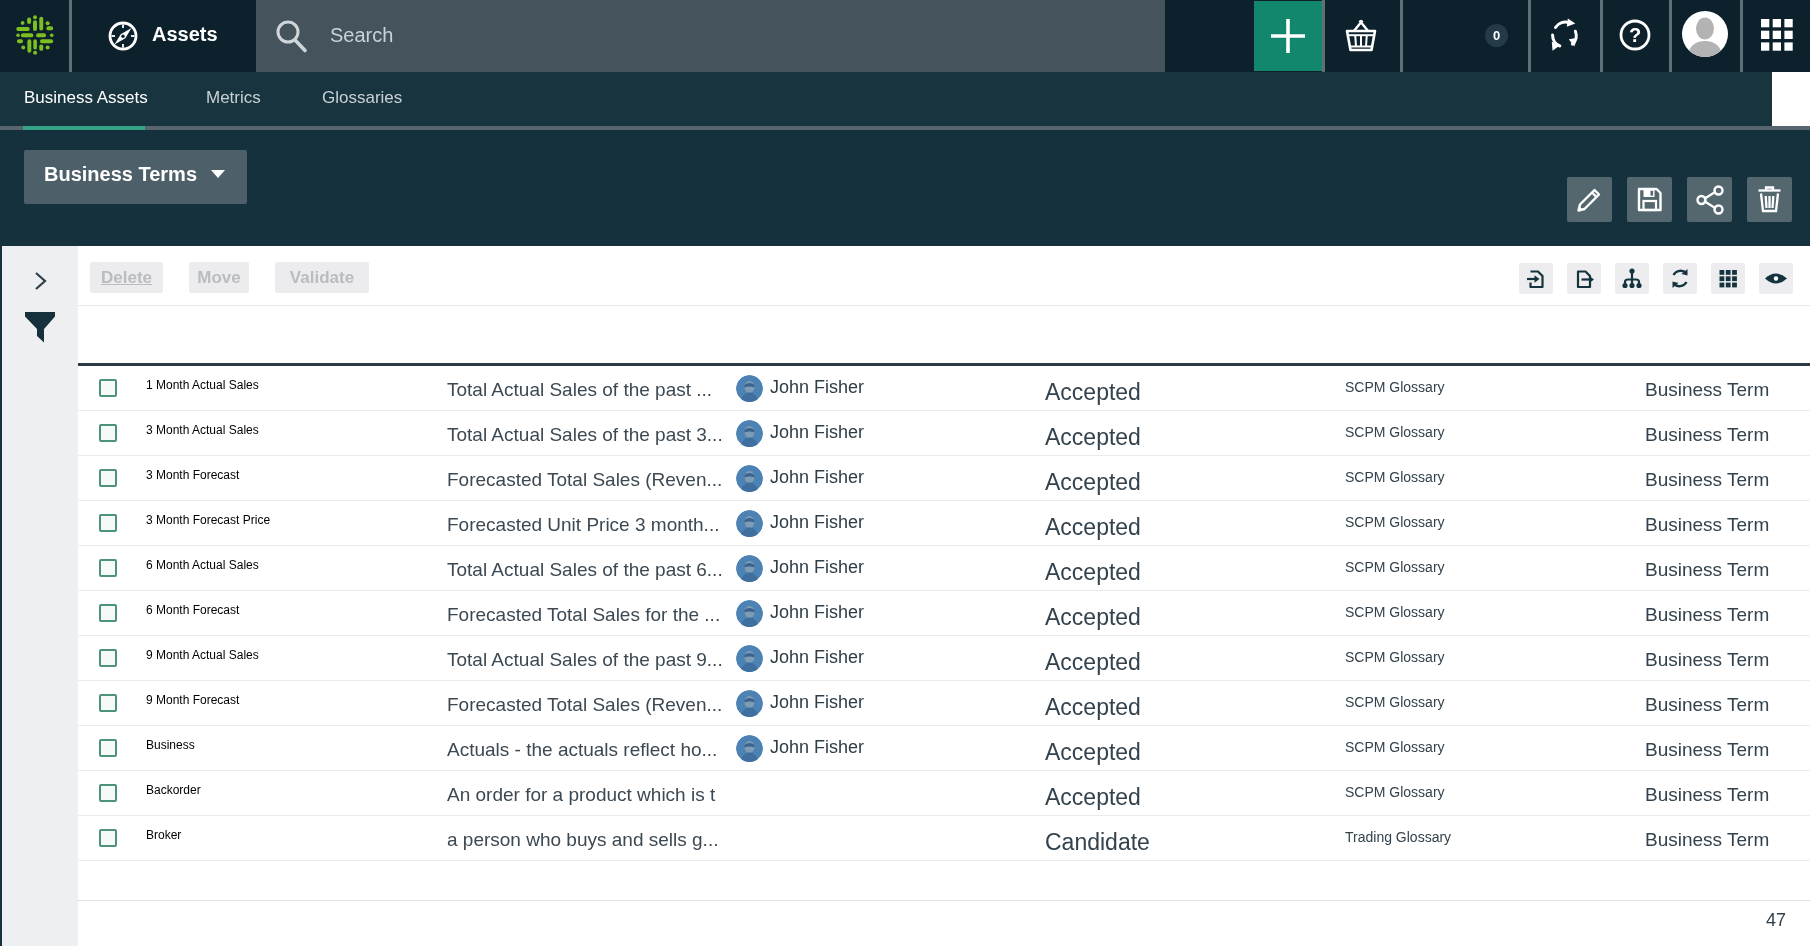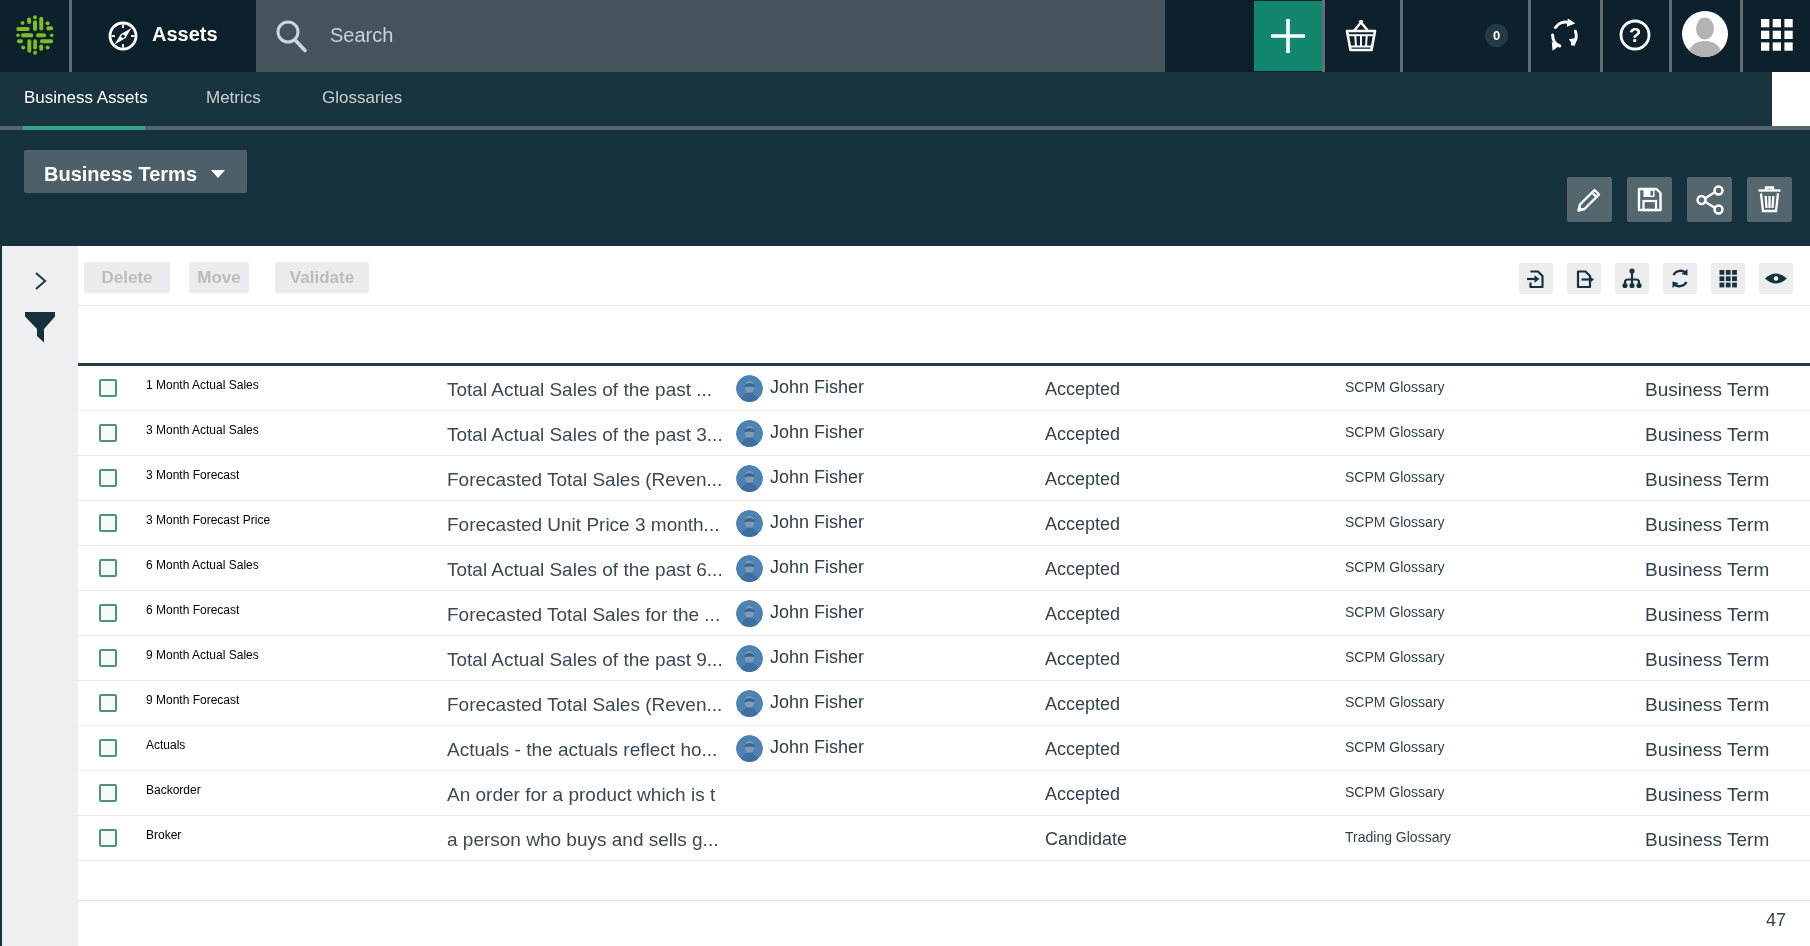--- a/index.html
+++ b/index.html
@@ -17,42 +17,42 @@
   
   #tabbar { position:absolute; left:0; top:72px; width:1772px; height:58px; background:#18343f; }
   #tabbar .understrip { position:absolute; left:0; top:54px; width:1810px; height:4px; background:#56656e; }
   #tabbar .active-strip { position:absolute; left:23px; top:54px; width:122px; height:4px; background:#36a487; z-index:2; }
   .tab { position:absolute; top:16px; font-size:17px; color:#c9d1d5; }
   #tab1 { left:24px; color:#fff; }
   #tab2 { left:206px; }
   #tab3 { left:322px; }
   
   #viewheader { position:absolute; left:0; top:130px; width:1810px; height:116px; background:#15313d; }
-  #btbtn { position:absolute; left:24px; top:20px; width:223px; height:43px; background:#4d6069; border-radius:2px; }
+  #btbtn { position:absolute; left:24px; top:20px; width:223px; height:54px; background:#4d6069; border-radius:2px; }
   #btbtn .t { position:absolute; left:20px; top:13px; color:#fff; font-size:20px; font-weight:bold; }
   #btbtn .caret { position:absolute; left:187px; top:20px; width:0; height:0; border-left:7px solid transparent; border-right:7px solid transparent; border-top:8.5px solid #fff; }
   #subtitle { position:absolute; left:24px; top:73px; color:#fff; font-size:19px; }
   .hicon { position:absolute; top:47px; width:45px; height:45px; background:#54676f; border-radius:2px; }
   
   #content { position:absolute; left:0; top:246px; width:1810px; height:700px; background:#fff; }
   #leftrail { position:absolute; left:0; top:0; width:78px; height:700px; background:#edeff0; border-left:2px solid #16323f; }
   .toolbtn { position:absolute; top:16px; height:31px; background:#ececee; border-radius:2px; color:#b9bdc1; font-size:17px; font-weight:bold; text-align:center; line-height:31px; }
   .ticonbtn { position:absolute; top:17px; width:34px; height:31px; background:#ededef; border-radius:2px; }
   #toolsep { position:absolute; left:78px; top:59px; width:1732px; height:1px; background:#e7e9ea; }
   
   #thead { position:absolute; left:78px; top:60px; width:1732px; height:60px; background:#fff; }
   #thead .lbl { position:absolute; top:19px; font-size:18px; font-weight:bold; color:#15303c; }
   #thead .csep { position:absolute; top:10px; width:1px; height:44px; background:#3c4c56; }
   #headline { position:absolute; left:78px; top:117px; width:1732px; height:3px; background:#2a3b46; }
   .cb { position:absolute; width:18px; height:18px; border:2px solid #4d927c; border-radius:2px; background:#f5faf7; }
   .row { position:absolute; left:78px; width:1732px; height:45px; border-bottom:1px solid #e9eaeb; }
   .row .name { position:absolute; left:68px; top:12px; font-size:12px; color:#000000; }
   .row .def { position:absolute; left:369px; top:13px; font-size:19px; color:#3c4953; width:278px; white-space:nowrap; overflow:hidden; }
   .row .stw { position:absolute; left:692px; top:11px; font-size:18px; color:#2e3d47; }
-  .row .st { position:absolute; left:967px; top:13px; font-size:18px; color:#33424c; }
+  .row .st { position:absolute; left:967px; top:13px; font-size:23px; color:#33424c; }
   .row .dm { position:absolute; left:1267px; top:13px; font-size:14px; color:#33424c; }
   .row .at { position:absolute; left:1567px; top:13px; font-size:19px; color:#33424c; }
   .row .cb { left:21px; top:13px; }
   .avatar { position:absolute; left:658px; top:9px; width:27px; height:27px; border-radius:50%; overflow:hidden; }
   #footline { position:absolute; left:78px; top:654px; width:1732px; height:1px; background:#dfe1e3; }
   #count47 { position:absolute; left:1745px; top:664px; width:41px; text-align:right; font-size:18px; color:#2f3e48; }
 </style>
 </head>
 <body>
 <div id="topbar">
@@ -226,21 +226,21 @@
 </div>
 <div id="content">
   <div id="leftrail">
     <svg width="16" height="20" viewBox="0 0 16 20" style="position:absolute;left:31px;top:25px">
 <polyline points="3,2 12,10 3,18" fill="none" stroke="#2f3e48" stroke-width="2.2"></polyline>
 </svg>
     <svg width="31" height="31" viewBox="0 0 31 31" style="position:absolute;left:23px;top:66px">
 <path d="M0,0 H30 V4.5 L19,17 V30.5 L12,24 V17 L0,4.5 Z" fill="#16313c"></path>
 </svg>
   </div>
-  <div class="toolbtn" style="left:84px;width:86px;">Delete</div>
+  <div class="toolbtn" style="left:90px;width:73px;text-decoration:underline;">Delete</div>
   <div class="toolbtn" style="left:189px;width:60px;">Move</div>
   <div class="toolbtn" style="left:275px;width:94px;">Validate</div>
   <div class="ticonbtn" style="left:1519px" id="tic1"><svg width="34" height="31" viewBox="0 0 34 31">
 <path d="M11.5 8.5 H19 L23.5 13 V24 H11.5 V19.5" fill="none" stroke="#16323f" stroke-width="2.2" stroke-linejoin="round"></path>
 <line x1="8" y1="16" x2="17" y2="16" stroke="#16323f" stroke-width="2.2"></line>
 <path d="M15.5 12.2 L20.5 16 L15.5 19.8 Z" fill="#16323f"></path>
 </svg></div>
   <div class="ticonbtn" style="left:1567px" id="tic2"><svg width="34" height="31" viewBox="0 0 34 31">
 <path d="M11 8.5 H18.5 L23 13 V24 H11 Z" fill="none" stroke="#16323f" stroke-width="2.2" stroke-linejoin="round"></path>
 <line x1="14.5" y1="16.5" x2="23.5" y2="16.5" stroke="#16323f" stroke-width="2.2"></line>
@@ -395,21 +395,21 @@
           <path d="M4 27 Q7 17.5 13.5 17.5 Q20 17.5 23 27 Z" fill="#3e6f9e"></path>
           <path d="M8.5 10 Q13.5 6 18.5 10 L18.5 12.5 Q13.5 10.5 8.5 12.5 Z" fill="#3a648f"></path>
         </svg></span>
       <span class="stw">John Fisher</span>
       <span class="st">Accepted</span>
       <span class="dm">SCPM Glossary</span>
       <span class="at">Business Term</span>
     </div>
 <div class="row" style="top:480px">
       <span class="cb"></span>
-      <span class="name">Actuals</span>
+      <span class="name">Business</span>
       <span class="def">Actuals - the actuals reflect ho...</span>
       <span class="avatar"><svg width="27" height="27" viewBox="0 0 27 27">
           <circle cx="13.5" cy="13.5" r="13.5" fill="#4d82b4"></circle>
           <ellipse cx="13.5" cy="12" rx="5.0" ry="6.0" fill="#7e9cb4"></ellipse>
           <path d="M4 27 Q7 17.5 13.5 17.5 Q20 17.5 23 27 Z" fill="#3e6f9e"></path>
           <path d="M8.5 10 Q13.5 6 18.5 10 L18.5 12.5 Q13.5 10.5 8.5 12.5 Z" fill="#3a648f"></path>
         </svg></span>
       <span class="stw">John Fisher</span>
       <span class="st">Accepted</span>
       <span class="dm">SCPM Glossary</span>

